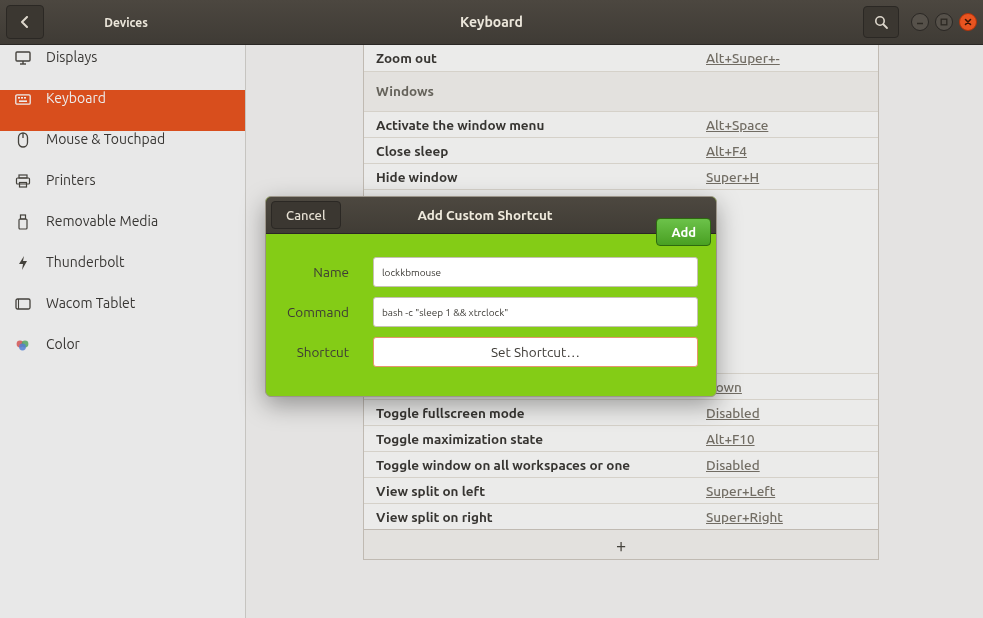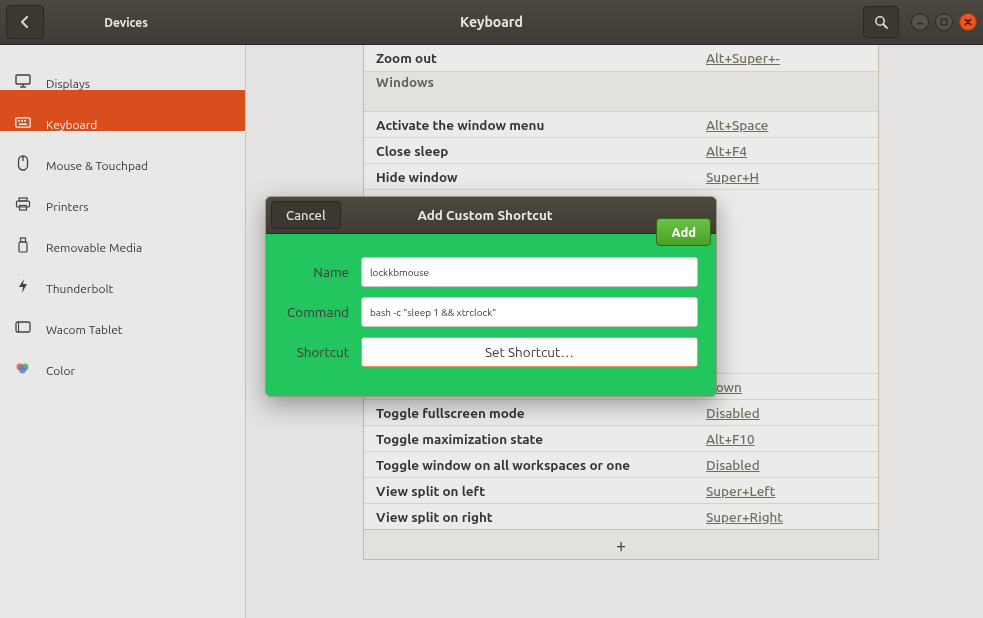--- a/index.html
+++ b/index.html
@@ -54,22 +54,22 @@
   
   .body { display: flex; height: calc(618px - 45px); position: relative; }
   .orange-edge { position: absolute; left: 0; top: 0; bottom: 0; width: 3px; background: #e95420; }
 
   .sidebar {
     width: 246px; background: #fafafa; border-right: 1px solid #d6d3cf;
     padding-top: 4px;
     position: relative;
   }
   .side-item {
-    display: flex; align-items: flex-end; gap: 14px;
-    height: 41px; padding: 0 14px; font-size: 12px; color: #3d3b38;
+    display: flex; align-items: flex-start; gap: 14px;
+    height: 41px; padding: 0 14px; font-size: 14px; color: #3d3b38;
   }
   .side-item.active {
     background: #e95420; color: #fff;
   }
   .side-icon { width: 18px; height: 18px; display: inline-flex; align-items: center; justify-content: center; }
 
   .main {
     flex: 1; background: #f6f5f4; position: relative; overflow: hidden;
   }
   .list-panel {
@@ -81,38 +81,38 @@
     display: flex; align-items: center; height: 26px;
     padding: 0 12px; border-top: 1px solid #e6e1d9;
     font-size: 13.5px; color: #3c3a36;
   }
   .row:first-child { border-top: none; }
   .row .label { flex: 1; font-weight: 600; }
   .row .accel { color: #7a756b; font-weight: 500; min-width: 160px; text-decoration: underline; }
   .row.section {
     height: 40px; padding-top: 2px;
     background: #f5f3ef; font-weight: 700; color: #6d6a62;
-    align-items: flex-start; padding-bottom: 4px;
+    align-items: center; padding-bottom: 4px;
   }
   .add-row {
     height: 30px; text-align: center; font-size: 18px; color: #4a4741;
     display: flex; align-items: center; justify-content: center;
     border-top: 1px solid #cfc9c0; background: #f5f3ef;
   }
 
   
   .dim {
     position: absolute; inset: 0;
     background: rgba(0,0,0,0.07);
   }
 
   
   .dialog {
     position: absolute; left: 265px; top: 196px;
-    width: 452px; background: #22c55e;
+    width: 452px; background: #84cc16;
     border: 1px solid #9c958a; border-radius: 6px;
     box-shadow: 0 8px 24px rgba(0,0,0,0.35);
     overflow: hidden;
   }
   .dlg-header {
     height: 37px; background: linear-gradient(to bottom, #4d4840, #403c35);
     display: flex; align-items: center; padding: 0 5px;
     border-bottom: 1px solid #2a2724;
     position: relative;
   }
@@ -127,21 +127,21 @@
     border-color: #2d6a0f; color: #fff; font-weight: 600;
     margin-left: auto;
     margin-top: 33px;
   }
   .dlg-title {
     position: absolute; left: 0; right: 12px; text-align: center;
     color: #efeadd; font-weight: 700; font-size: 13.5px;
     pointer-events: none;
   }
   .dlg-body { padding: 18px 18px 24px 10px; }
-  .form-row { display: flex; align-items: center; height: 40px; }
+  .form-row { display: flex; align-items: center; height: 40px; gap: 12px; }
   .form-label { width: 85px; text-align: right; padding-right: 12px; color: #3e3b36; font-size: 13.5px; }
   .form-input {
     flex: 1; height: 30px;
     border: 1px solid #c6c0b5; border-radius: 3px;
     padding: 0 8px; font-size: 10px; color: #3c3a35;
     background: #fff;
   }
   .set-shortcut-btn {
     flex: 1; height: 30px;
     border: 1px solid #e6946d; border-radius: 3px;

